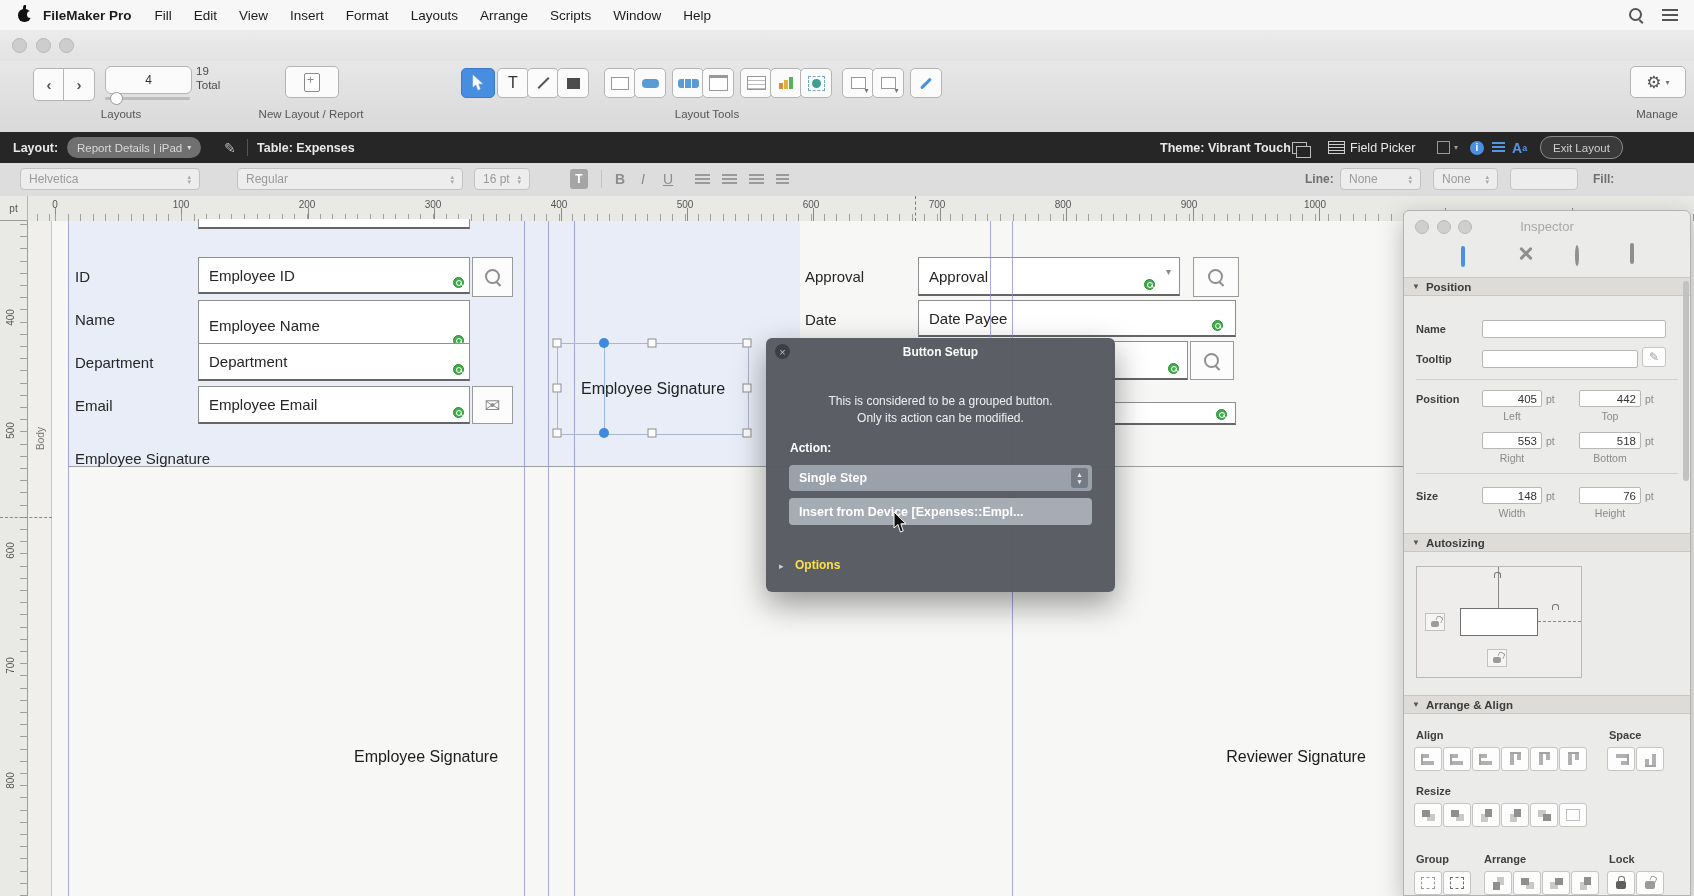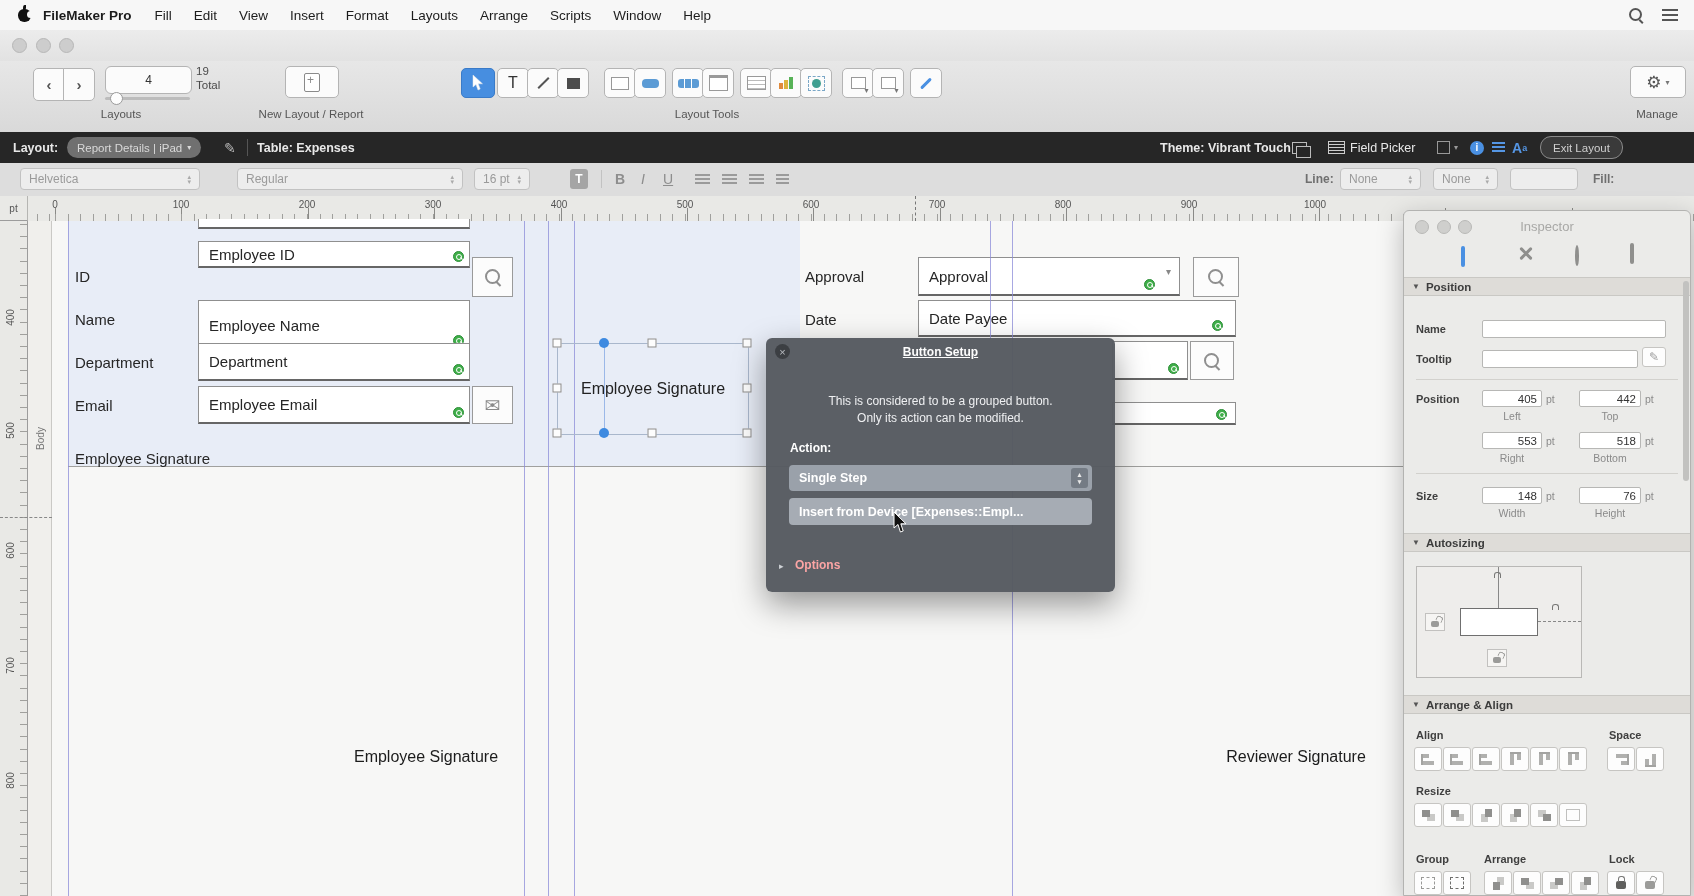--- a/index.html
+++ b/index.html
@@ -90,21 +90,21 @@
   .mag2{position:relative;width:18px;height:18px;}
   .mag2:before{content:'';position:absolute;left:1px;top:1px;width:11px;height:11px;border:2px solid #8f8f8f;border-radius:50%;}
   .mag2:after{content:'';position:absolute;left:13px;top:13px;width:6px;height:2px;background:#8f8f8f;transform:rotate(45deg);transform-origin:0 0;}
   .envic{font-size:19px;color:#8a8a8a;}
   .handle{position:absolute;width:9px;height:9px;background:#fdfdfd;border:1.5px solid #8a8a8a;box-sizing:border-box;transform:translate(-50%,-50%);}
   .bluedot{position:absolute;width:10px;height:10px;border-radius:50%;background:#3e8ae0;transform:translate(-50%,-50%);}
   .cantext{position:absolute;font-size:16px;color:#1c1c1c;white-space:nowrap;transform:translateX(-50%);}
   
   .dialog{left:766px;top:338px;width:349px;height:254px;background:rgba(86,90,96,0.97);border-radius:6px;
           box-shadow:0 12px 32px rgba(0,0,0,0.4);z-index:10;color:#fff;}
-  .dtitle{position:absolute;left:0;right:0;top:7px;text-align:center;font-size:12px;font-weight:600;color:#fdfdfd;text-decoration:underline;}
+  .dtitle{position:absolute;left:0;right:0;top:7px;text-align:center;font-size:12px;font-weight:600;color:#fdfdfd;}
   .dclose{position:absolute;left:9px;top:6px;width:15px;height:15px;border-radius:50%;background:#3c3f43;color:#b9bcc0;font-size:11px;display:flex;align-items:center;justify-content:center;}
   .dmsg{position:absolute;left:0;right:0;text-align:center;font-size:12px;color:#eff0f2;}
   .drow{position:absolute;left:23px;width:303px;border-radius:4px;display:flex;align-items:center;font-size:12.5px;font-weight:600;color:#fff;box-sizing:border-box;padding:0 10px;}
   .stepper{position:absolute;right:4px;top:3px;width:17px;height:20px;background:#747b84;border-radius:3px;display:flex;flex-direction:column;align-items:center;justify-content:center;line-height:7px;font-size:7px;color:#e8e8e8;}
   
   .inspector{left:1403px;top:210px;width:288px;height:686px;background:#ebebe9;border:1px solid #b3b3b1;border-radius:6px 6px 0 0;
              box-shadow:0 8px 26px rgba(0,0,0,0.25);z-index:20;box-sizing:border-box;overflow:hidden;}
   .ilight{position:absolute;width:12px;height:12px;border-radius:50%;background:#cfcfcd;border:1px solid #b9b9b7;top:9px;}
   .ititle{position:absolute;left:0;right:0;top:8px;text-align:center;color:#a8a8a6;font-size:13px;}
   .isechead{position:absolute;left:0;width:100%;height:19px;background:#dedcd8;border-top:1px solid #c9c8c4;border-bottom:1px solid #c9c8c4;
@@ -359,21 +359,21 @@
     <div class="ab" style="left:1378px;top:0;width:264px;height:675px;background:#ecebe9;border-left:1px solid #b0b0ae"></div>
     <div class="ab" style="left:16px;top:245px;width:1362px;border-top:1px solid #a0a09e"></div>
 
     <div class="fieldbox" style="left:146px;top:-2px;width:272px;height:10px;border-top:none"></div>
 
     <span class="flabel" style="left:23px;top:55px">ID</span>
     <span class="flabel" style="left:23px;top:98px">Name</span>
     <span class="flabel" style="left:23px;top:141px">Department</span>
     <span class="flabel" style="left:23px;top:184px">Email</span>
 
-    <div class="fieldbox" style="left:146px;top:20px;width:272px;height:27px">
+    <div class="fieldbox" style="left:146px;top:36px;width:272px;height:37px">
       <span class="fieldtxt">Employee ID</span>
         <span class="badge" style="right:5px;bottom:4px"></span>
     </div>
     <div class="cbtn" style="left:420px;top:36px;width:41px;height:40px">
         <span class="mag2"></span>
       </div>
 
     <div class="fieldbox" style="left:146px;top:79px;width:272px;height:52px">
       <span class="fieldtxt">Employee Name</span>
         <span class="badge" style="right:5px;bottom:4px"></span>
@@ -450,21 +450,21 @@
     <div class="dmsg" style="top:73px">Only its action can be modified.</div>
     <div class="ab" style="left:24px;top:103px;font-size:12px;font-weight:700;color:#fff">Action:</div>
     <div class="drow" style="top:160px;height:27px;background:#a6acb4;white-space:nowrap;overflow:hidden">
       <span>Insert from Device [Expenses::Empl...</span>
     </div>
     <div class="drow" style="top:127px;height:26px;background:#9aa1aa">
       <span>Single Step</span>
       <span class="stepper">▴<br>▾</span>
     </div>
     <div class="ab" style="left:13px;top:223px;font-size:9px;color:#cfd2d6">▸</div>
-    <div class="ab" style="left:29px;top:220px;font-size:12px;font-weight:700;color:#fca5a5">Options</div>
+    <div class="ab" style="left:29px;top:220px;font-size:12px;font-weight:700;color:#fde047">Options</div>
     <svg class="ab" style="left:127px;top:174px" width="15" height="21" viewBox="0 0 15 21">
       <polygon points="1,0 1,16 5,12.5 7.4,20 10.2,19 7.8,11.8 13,11.8" fill="#111" stroke="#fff" stroke-width="1"></polygon>
     </svg>
   </div>
 
   <div class="ab inspector">
     <span class="ilight" style="left:11px"></span>
     <span class="ilight" style="left:33px"></span>
     <span class="ilight" style="left:54px"></span>
     <div class="ititle">Inspector</div>

